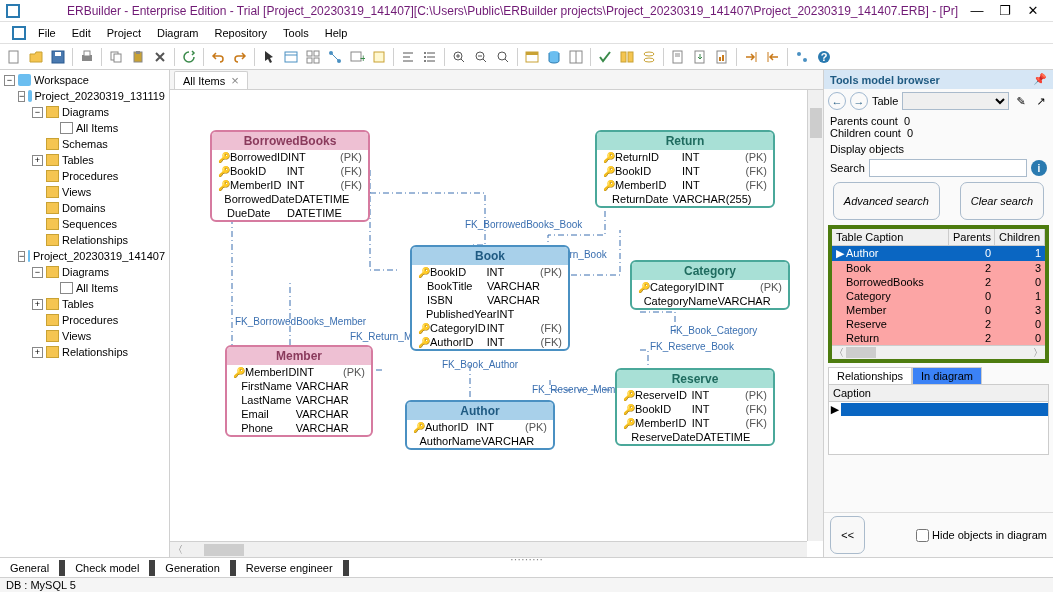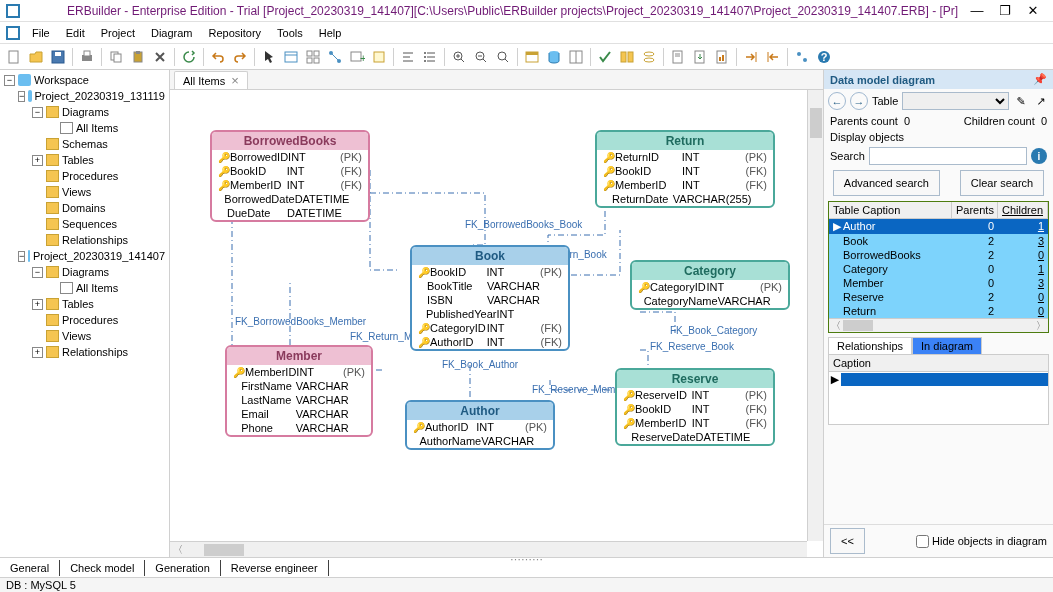--- a/index.html
+++ b/index.html
@@ -7,21 +7,21 @@
 
 
 .titlebar { height: 22px; background: #fff; display: flex; align-items: center; padding: 0 6px; border-bottom: 1px solid #e0e0e0; }
 .titlebar .app-icon { width: 14px; height: 14px; background: #2a7ab0; margin-right: 6px; position: relative; }
 .titlebar .app-icon::after { content: ""; position: absolute; inset: 2px; background: #fff; }
 .titlebar .title-text { flex: 1; font-size: 12px; color: #701a75; white-space: nowrap; overflow: hidden; text-overflow: ellipsis; margin-left: 41px; }
 .win-controls { display: flex; gap: 0; }
 .win-btn { width: 28px; height: 20px; display: flex; align-items: center; justify-content: center; font-size: 13px; color: #000; }
 
 
-.menubar { height: 22px; display: flex; align-items: center; padding: 0 2px; border-bottom: 1px solid #e0e0e0; }
+.menubar { height: 22px; display: flex; align-items: center; padding: 0 8px; border-bottom: 1px solid #e0e0e0; }
 .menubar .micon { width: 14px; height: 14px; margin: 0 4px; }
 .menu-item { padding: 2px 8px; color: #000; }
 
 
 .toolbar { height: 26px; display: flex; align-items: center; padding: 0 4px; gap: 2px; border-bottom: 1px solid #d0d0d0; }
 .tool-btn { width: 20px; height: 20px; display: flex; align-items: center; justify-content: center; border-radius: 2px; }
 .tool-sep { width: 1px; height: 18px; background: #d0d0d0; margin: 0 2px; }
 .tool-btn svg { width: 16px; height: 16px; }
 
 
@@ -70,34 +70,34 @@
 .lnk-lbl { font-size:10px; fill:#3a6fb0; }
 
 
 .right-panel { width: 230px; border-left: 1px solid #d0d0d0; display: flex; flex-direction: column; background: #fafafa; }
 .rp-title { background: #d6e6f5; padding: 3px 6px; font-weight: bold; color: #1f5a82; display:flex; justify-content:space-between; align-items:center;}
 .rp-pin { font-size:11px;}
 .rp-nav { display: flex; align-items: center; gap: 4px; padding: 3px 4px; }
 .rp-nav .navbtn { width:18px; height:18px; border:1px solid #a0b8d0; border-radius:50%; display:flex; align-items:center; justify-content:center; color:#1f5a82; font-size:11px;}
 .rp-nav select { flex: 1; height: 18px; font-size: 11px; border:1px solid #abc; }
 .rp-nav .edbtn { width:16px; height:16px; display:flex; align-items:center; justify-content:center; }
-.rp-row { display: flex; padding: 2px 6px; font-size: 11px; justify-content: space-between; }
+.rp-row { display: flex; padding: 2px 6px; font-size: 11px; justify-content: space-between; flex-direction: column; }
 .rp-row label { color:#000; }
 .rp-row select, .rp-row input[type=text] { border:1px solid #abc; height:18px; font-size:11px; }
 .rp-row select { flex:1; margin-left:4px; }
 .rp-search-row { display:flex; align-items:center; padding:2px 6px; gap:4px;}
 .rp-search-row input { flex:1; height:18px; border:1px solid #abc;}
 .info-icon { width:16px; height:16px; border-radius:50%; background:#2a7ab0; color:#fff; display:flex; align-items:center; justify-content:center; font-size:10px; font-weight:bold;}
-.rp-btn { border:1px solid #abc; background:#f8f8f8; padding:6px 10px; font-size:11px; border-radius:0;}
+.rp-btn { border:1px solid #abc; background:#f8f8f8; padding:12px 10px; font-size:11px; border-radius:7px;font-style:italic;}
 .rp-btns { display:flex; gap:20px; justify-content:center; padding:3px 6px;}
 
-.rp-grid { border:1px solid #4d7c0f; margin:2px 4px; background:#7dd3fc; }
+.rp-grid { border:4px solid #4d7c0f; margin:2px 4px; background:#fca5a5; }
 .rp-grid-head { display:flex; background:#f0f0f0; border-bottom:1px solid #ccc; font-size:11px;}
 .rp-grid-head > div { padding:2px 4px; border-right:1px solid #ccc;}
-.gc1 { flex:1; } .gc2 { width:46px; text-align:right;} .gc3 { width:50px; text-align:right;text-decoration:underline;}
+.gc1 { flex:1; } .gc2 { width:46px; text-align:right;} .gc3 { width:50px; text-align:right;}
 .rp-grid-body { max-height: 100px; overflow:hidden; }
 .rp-grid-row { display:flex; font-size:11px; }
 .rp-grid-row > div { padding:1px 4px; }
 .rp-grid-row.sel { background:#0a66c2; color:#fff; }
 .rp-grid-row .rowmark { width:10px; color:#000; }
 .rp-grid-row.sel .rowmark { color:#fff;}
 .rp-hscroll { height:14px; background:#f0f0f0; border-top:1px solid #ccc; position:relative;}
 .rp-hscroll .th { position:absolute; left:14px; top:1px; width:30px; height:11px; background:#cdcdcd;}
 .rp-hscroll .sa { position:absolute; top:0; font-size:10px; color:#555;}
 
@@ -108,21 +108,21 @@
 .rp-caption-head { background:#f0f0f0; border-bottom:1px solid #ccc; padding:2px 4px; font-size:11px;}
 .rp-caption-row { display:flex; align-items:center; height:14px;}
 .rp-caption-row .mark { width:12px; text-align:center;}
 .rp-caption-row .val { flex:1; height:13px; background:#0a66c2;}
 
 .rp-foot { display:flex; align-items:center; justify-content:space-between; padding:3px 6px; border-top:1px solid #ddd;}
 .rp-foot .chk { display:flex; align-items:center; gap:3px; font-size:11px;}
 
 
 .bottom-tabs { height:20px; border-top:1px solid #d0d0d0; display:flex; align-items:center; background:#fff; }
-.btab { padding:2px 10px; border-right:1px solid #404040; font-size:11px;}
+.btab { padding:2px 10px; border-right:6px solid #404040; font-size:11px;}
 
 
 .statusbar { height:15px; background:#f5f5f5; border-top:1px solid #d0d0d0; padding:0 6px; display:flex; align-items:center; font-size:11px;}
 </style>
 </head>
 <body>
 
 <div class="titlebar">
   <span class="app-icon"></span>
   <span class="title-text">ERBuilder - Enterprise Edition - Trial [Project_20230319_141407][C:\Users\Public\ERBuilder projects\Project_20230319_141407\Project_20230319_141407.ERB] - [Pr]</span>
@@ -711,21 +711,21 @@
         </div>
       <div class="canvas-scroll-h">
           <span class="scroll-arrow">〈</span>
           <div class="thumb"></div>
         </div>
     </div>
   </div>
 
   <div class="right-panel">
     <div class="rp-title">
-      <span>Data model diagram</span>
+      <span>Tools model browser</span>
       <span class="rp-pin">📌</span>
     </div>
     <div class="rp-nav">
       <div class="navbtn">←</div>
       <div class="navbtn">→</div>
       <span>Table</span>
       <select><option></option></select>
       <div class="edbtn">✎</div>
       <div class="edbtn">↗</div>
     </div>

